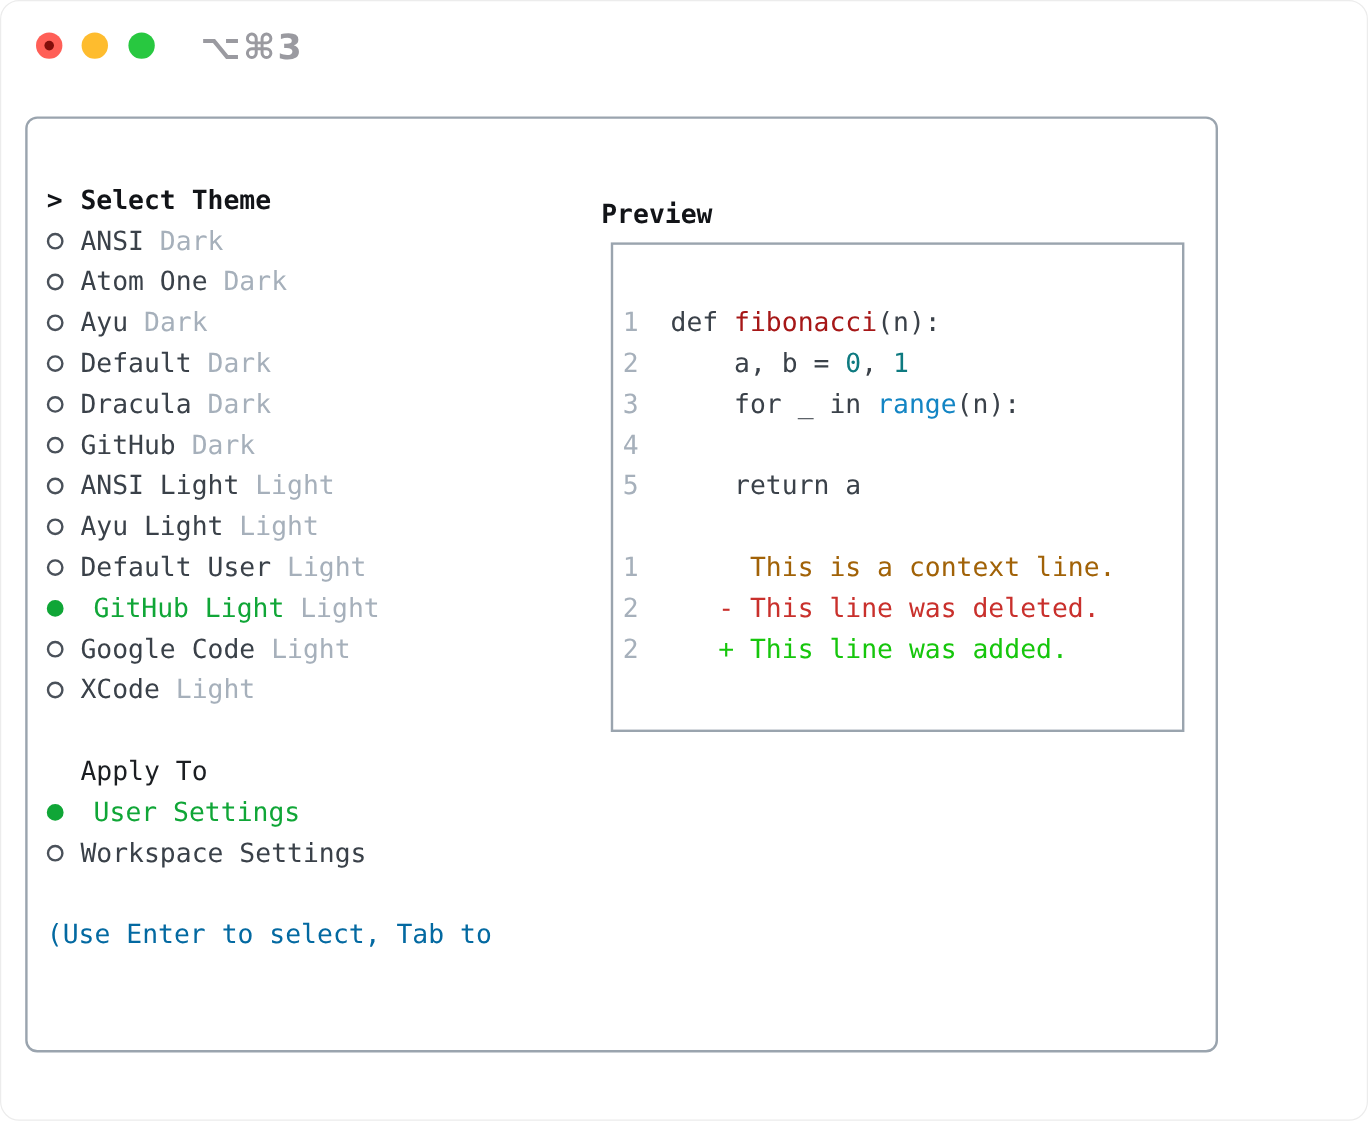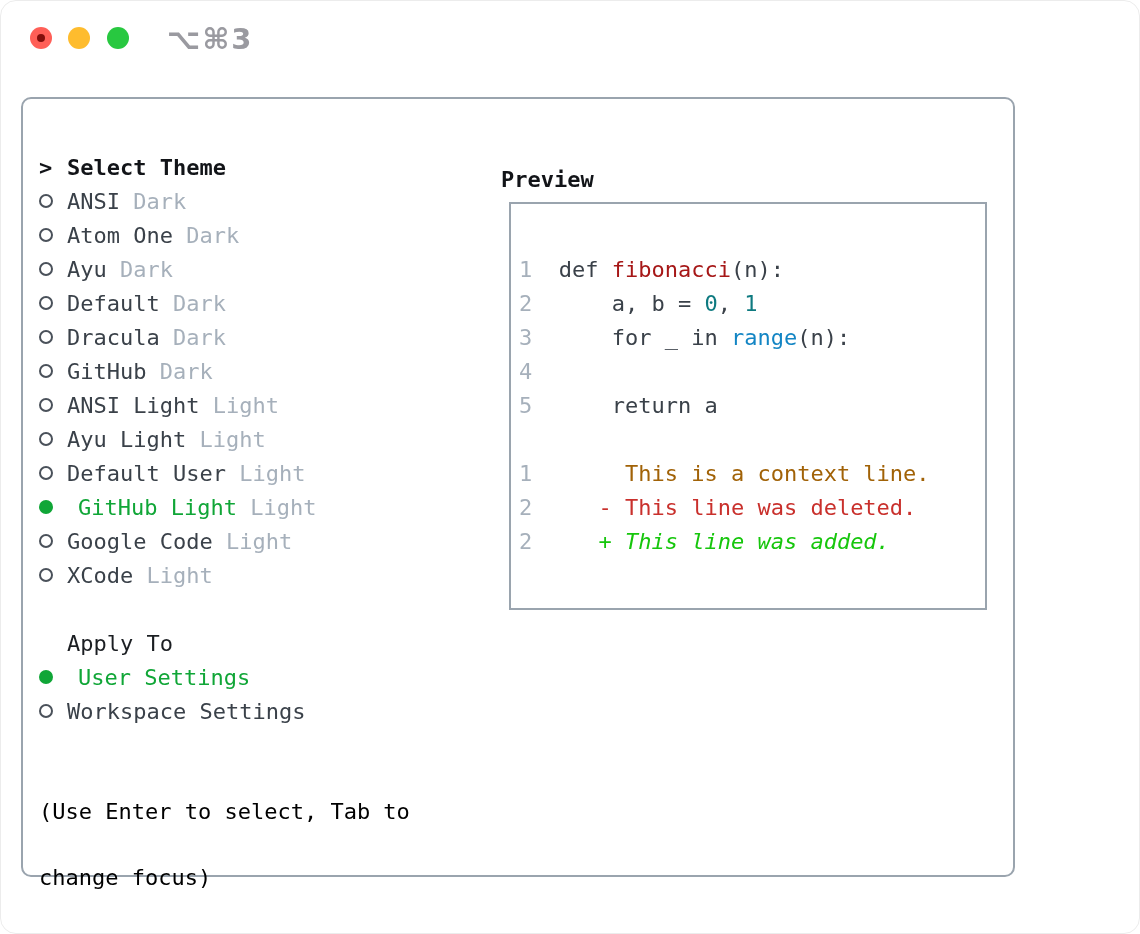--- a/index.html
+++ b/index.html
@@ -30,41 +30,41 @@
   .leftcol{position:absolute;left:38px;top:149px;font-size:22px;color:#3a4149;}
   .row{height:34px;display:flex;align-items:center;white-space:pre;}
   .pfx{display:inline-flex;width:28px;align-items:center;flex:0 0 28px;}
   .hdr .nm{font-weight:bold;color:#121418;}
   .caret{font-weight:bold;color:#121418;}
   .radio{width:14px;height:14px;border:2px solid #4a515a;border-radius:50%;box-sizing:border-box;display:inline-block;}
   .sel .radio{background:#10a637;border-color:#10a637;}
   .sel .nm{color:#10a637;margin-left:11px;}
   .sfx{color:#a6b0bb;margin-left:1ch;}
   .apply-hdr .nm{color:#1b1e22;}
-  .hint{color:#000000;margin-top:32px;}
+  .hint{color:#0369a1;}
   
   .preview-title{
     position:absolute;left:500px;top:161px;height:34px;display:flex;align-items:center;
     font-size:22px;font-weight:bold;color:#121418;
   }
   .preview-box{
     position:absolute;left:508px;top:201px;width:478px;height:408px;
     border:2px solid #9aa4ae;box-sizing:border-box;background:#fff;
   }
   .code{position:absolute;left:8px;top:48px;font-size:22px;}
   .cl{height:34px;display:flex;align-items:center;white-space:pre;}
   .cl.blank{height:34px;}
   .ln{display:inline-block;width:3ch;color:#a6b0bb;}
   .seg{color:#3a4149;}
   .seg.function-red{color:#a61717;}
   .seg.number-teal{color:#0e7a80;}
   .seg.builtin-blue{color:#1385c4;}
   .seg.context-gray{color:#a16207;}
   .seg.deleted-red{color:#c9302c;}
-  .seg.added-green{color:#16c60c;font-style:italic;}
+  .seg.added-green{color:#16c60c;}
 </style>
 </head>
 <body>
 
 <div class="window">
 
   <span class="tl red">
       <span class="dot"></span>
     </span>
   <span class="tl yellow"></span>
@@ -152,21 +152,20 @@
       <span class="nm">User Settings</span>
     </div>
     <div class="row item">
       <span class="pfx"><span class="radio"></span></span>
       <span class="nm">Workspace Settings</span>
     </div>
 
     <div class="row"></div>
 
     <div class="row hint">(Use Enter to select, Tab to</div>
-    <div class="row hint">change focus)</div>
   </div>
 
   <div class="preview-title">Preview</div>
 
   <div class="preview-box">
     <div class="code">
 
       <div class="cl">
         <span class="ln">1</span>
         <span class="seg">def </span>

